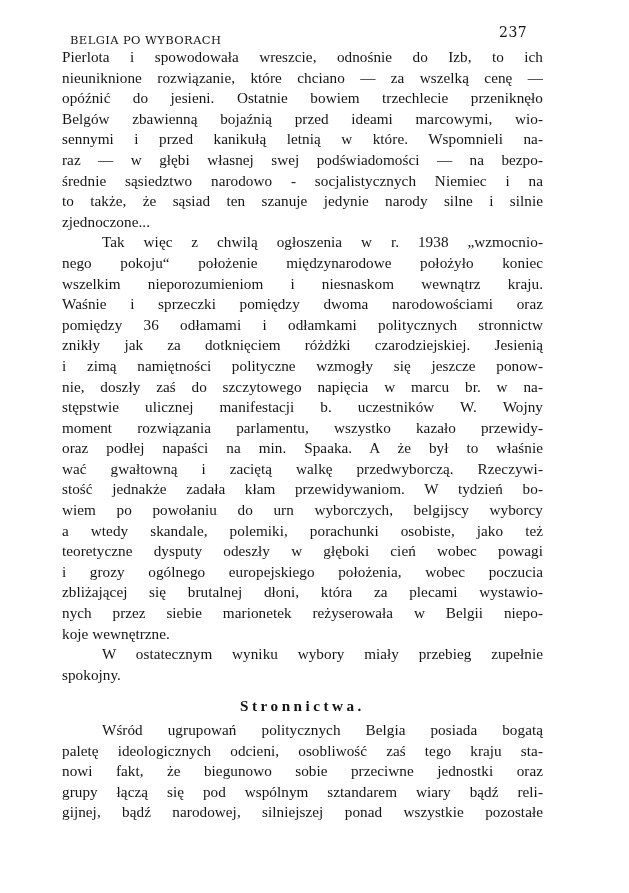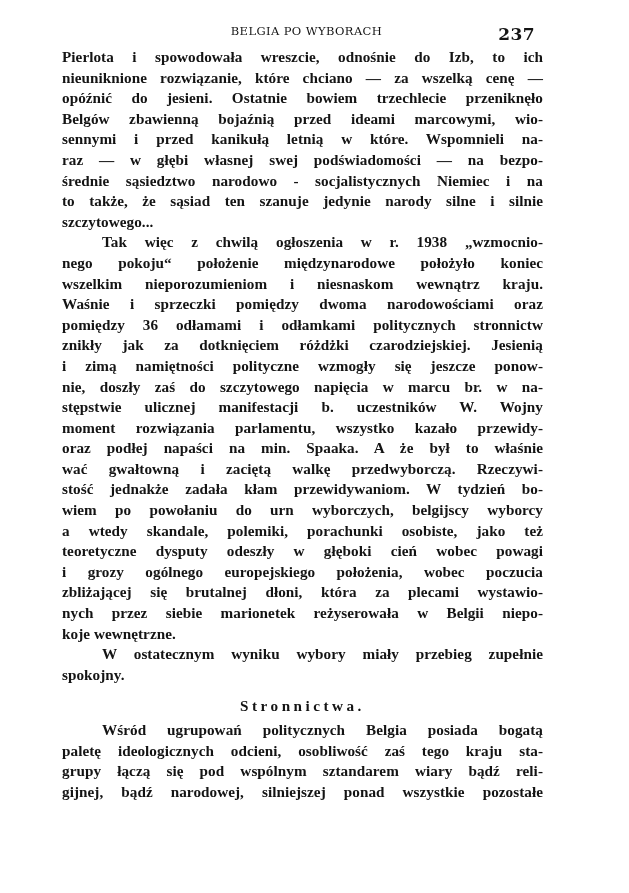--- a/index.html
+++ b/index.html
@@ -6,27 +6,27 @@
   body { width: 629px; height: 893px; position: relative; overflow: hidden; }
   .page {
     position: absolute; left: 62px; top: 0; width: 481px;
     font-family: "DejaVu Serif", "Liberation Serif", serif;
     color: #141414;
   }
   .running-head {
     position: absolute; top: 24px; left: 0; width: 481px; height: 16px;
     font-size: 11.5px; letter-spacing: 0.4px;
   }
-  .running-title { position: absolute; left: 8px; right: 0; text-align: center; }
-  .page-number { position: absolute; right: 8px; font-weight: bold; font-size: 17px; }
+  .running-title { position: absolute; left: 8px; right: 0; text-align: left; margin-top: 9px; }
+  .page-number { position: absolute; right: 16px; font-weight: normal; font-size: 14px; }
   .body { position: absolute; top: 47px; left: 0; width: 481px; }
   .line {
     display: block; height: 20.6px; line-height: 20.6px; font-size: 15.2px;
     white-space: nowrap; text-align: justify; text-align-last: justify;
-    font-family: "Liberation Serif", "DejaVu Serif", serif; font-weight: bold;
+    font-family: "Liberation Serif", "DejaVu Serif", serif; font-weight: normal;
     letter-spacing: 0.05px;
   }
   .line.last { text-align-last: left; }
   .line.indent { padding-left: 40px; }
   .line.heading {
     text-align: center; text-align-last: center; letter-spacing: 3.5px;
     font-weight: bold; margin-top: 11px; margin-bottom: 3px;
   }
 </style>
 </head>
@@ -41,21 +41,21 @@
   <div class="body">
     <div>
       <span class="line">Pierlota i spowodowała wreszcie, odnośnie do Izb, to ich</span>
       <span class="line">nieuniknione rozwiązanie, które chciano — za wszelką cenę —</span>
       <span class="line">opóźnić do jesieni. Ostatnie bowiem trzechlecie przeniknęło</span>
       <span class="line">Belgów zbawienną bojaźnią przed ideami marcowymi, wio-</span>
       <span class="line">sennymi i przed kanikułą letnią w które. Wspomnieli na-</span>
       <span class="line">raz — w głębi własnej swej podświadomości — na bezpo-</span>
       <span class="line">średnie sąsiedztwo narodowo - socjalistycznych Niemiec i na</span>
       <span class="line">to także, że sąsiad ten szanuje jedynie narody silne i silnie</span>
-      <span class="line last">szczytowego...</span>
+      <span class="line last">zjednoczone...</span>
     </div>
 
     <div>
       <span class="line indent">Tak więc z chwilą ogłoszenia w r. 1938 „wzmocnio-</span>
       <span class="line">nego pokoju“ położenie międzynarodowe położyło koniec</span>
       <span class="line">wszelkim nieporozumieniom i niesnaskom wewnątrz kraju.</span>
       <span class="line">Waśnie i sprzeczki pomiędzy dwoma narodowościami oraz</span>
       <span class="line">pomiędzy 36 odłamami i odłamkami politycznych stronnictw</span>
       <span class="line">znikły jak za dotknięciem różdżki czarodziejskiej. Jesienią</span>
       <span class="line">i zimą namiętności polityczne wzmogły się jeszcze ponow-</span>
@@ -77,17 +77,18 @@
     <div>
       <span class="line indent">W ostatecznym wyniku wybory miały przebieg zupełnie</span>
       <span class="line last">spokojny.</span>
     </div>
 
     <span class="line heading">Stronnictwa.</span>
 
     <div>
       <span class="line indent">Wśród ugrupowań politycznych Belgia posiada bogatą</span>
       <span class="line">paletę ideologicznych odcieni, osobliwość zaś tego kraju sta-</span>
+      <span class="line">nowi fakt, że biegunowo sobie przeciwne jednostki oraz</span>
       <span class="line">grupy łączą się pod wspólnym sztandarem wiary bądź reli-</span>
       <span class="line">gijnej, bądź narodowej, silniejszej ponad wszystkie pozostałe</span>
     </div>
   </div>
 </div>
 
 </body></html>

